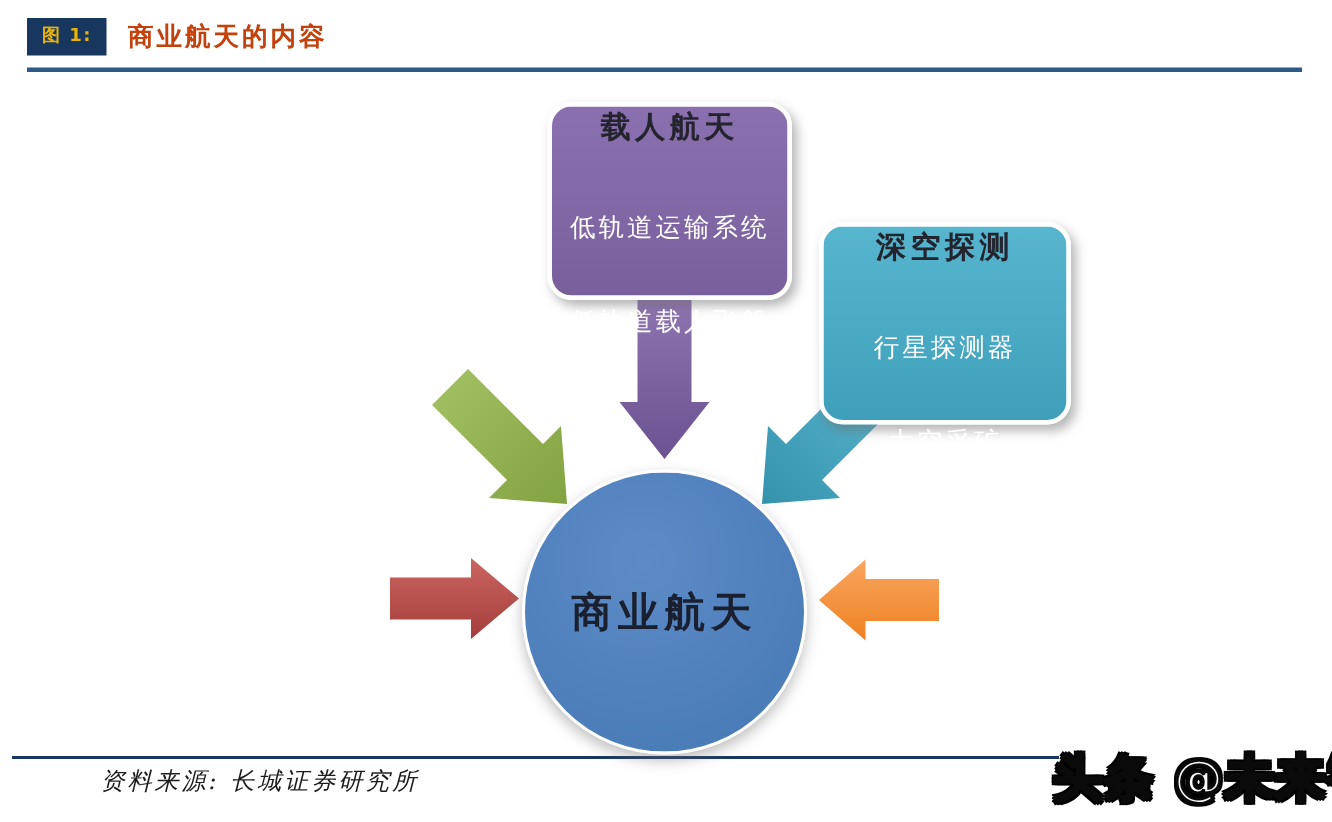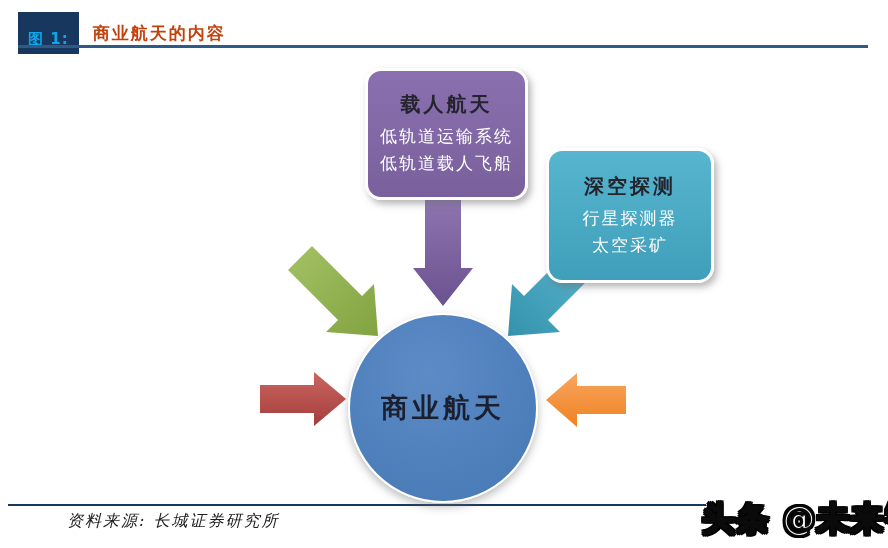--- a/index.html
+++ b/index.html
@@ -3,35 +3,36 @@
 <meta charset="utf-8">
 <style>
   html,body{margin:0;padding:0;background:#fff;}
   .page{
     position:relative;width:888px;height:548px;background:#ffffff;overflow:hidden;
     font-family:"DejaVu Sans","Liberation Sans",sans-serif;
   }
   
   .hdr{position:absolute;left:18px;top:12px;display:flex;align-items:center;}
   .fig-label{
-    background:#17375E;color:#0ea5e9;font-weight:bold;font-size:15px;
-    padding:18px 10px 5px 10px;letter-spacing:1px;
+    background:#17375E;color:#eab308;font-weight:bold;font-size:12px;
+    padding:3px 10px 5px 10px;letter-spacing:1px;
   }
   .fig-title{
     color:#c2410c;font-weight:bold;font-size:17px;margin-left:14px;letter-spacing:2px;
   }
   .hdr-rule{position:absolute;left:18px;top:45px;width:850px;height:3px;background:#2d5a87;}
   
   .arrows{position:absolute;left:0;top:0;width:888px;height:548px;z-index:1;}
   
   .node{
     position:absolute;z-index:2;border-radius:16px;border:3px solid #ffffff;
     box-shadow:3px 4px 7px rgba(110,110,110,.5);
-    display:flex;flex-direction:column;align-items:center;justify-content:center;
+    display:flex;flex-direction:column;align-items:center;justify-content:flex-start;
     box-sizing:border-box;
+    gap:36px;
   }
   .node-title{font-size:20px;font-weight:bold;color:#23242e;letter-spacing:3px;margin-bottom:5px;}
   .node-item{font-size:17px;color:#ffffff;line-height:27px;letter-spacing:2px;}
   .n-sat {left:173px;top:146px;width:168px;height:140px;background:linear-gradient(180deg,#a8c66c,#93b24e);}
   .n-crew{left:365px;top:68px; width:163px;height:132px;background:linear-gradient(180deg,#8b70af,#79609c);}
   .n-deep{left:546px;top:148px;width:168px;height:135px;background:linear-gradient(180deg,#57b5ce,#3f9fba);}
   .n-rock{left:93px; top:333px;width:164px;height:147px;background:linear-gradient(180deg,#c96460,#b24a47);}
   .n-stat{left:623px;top:335px;width:162px;height:142px;background:linear-gradient(180deg,#f9a257,#f18c35);}
   
   .center-circle{

